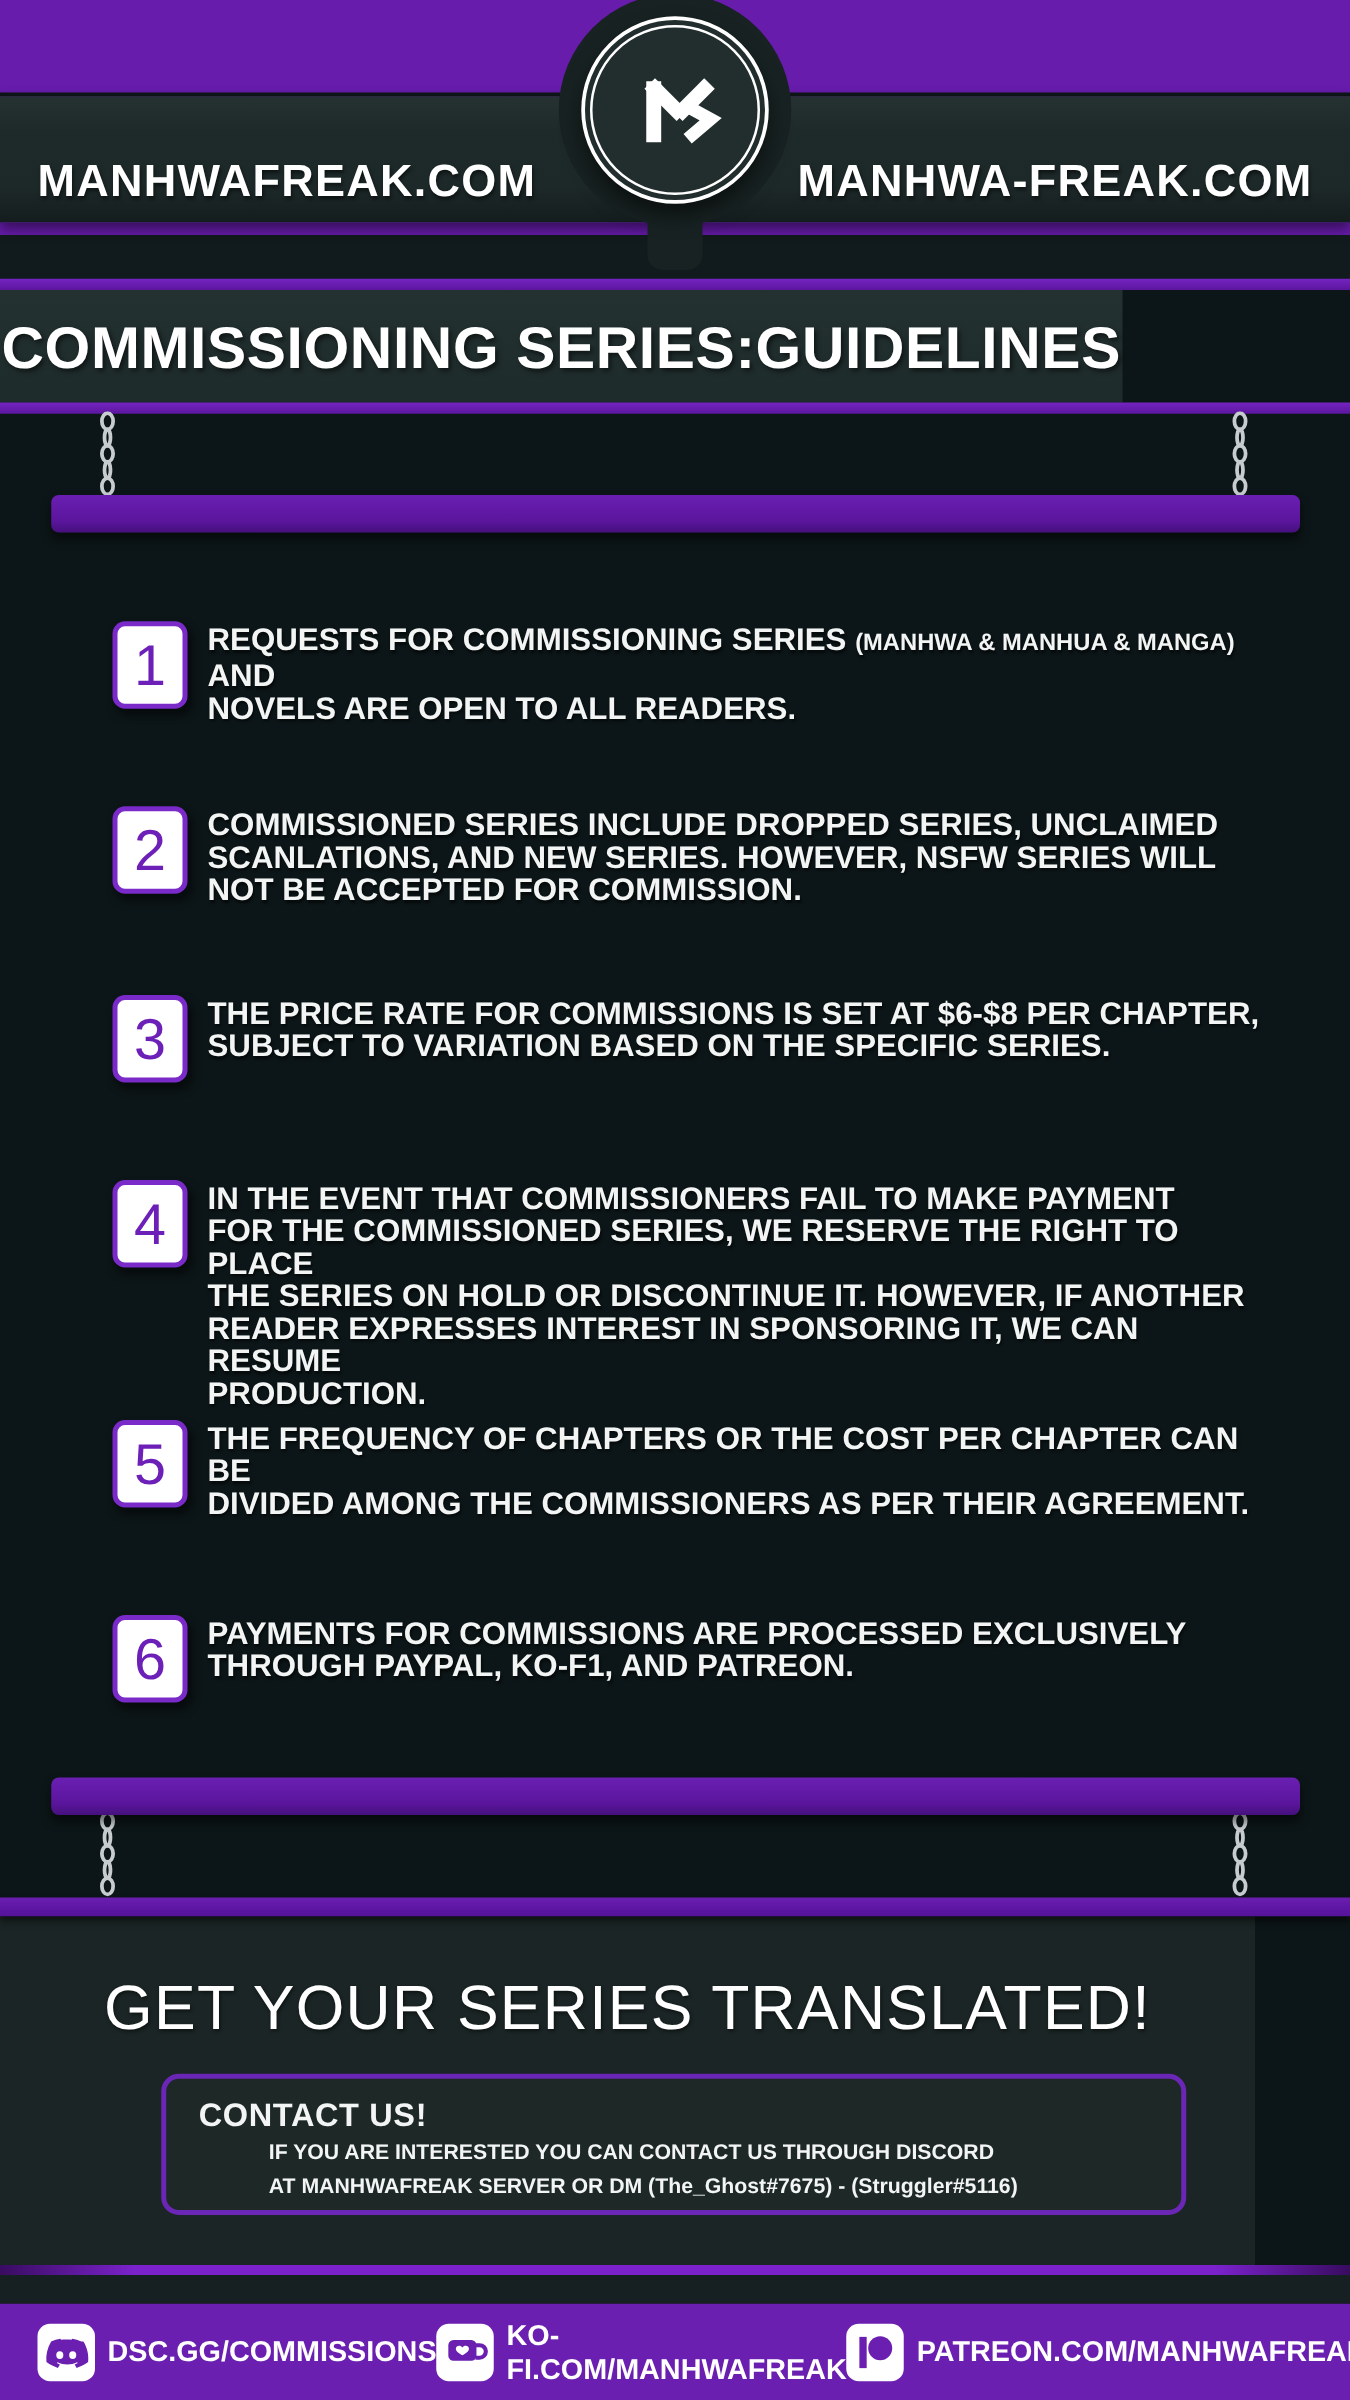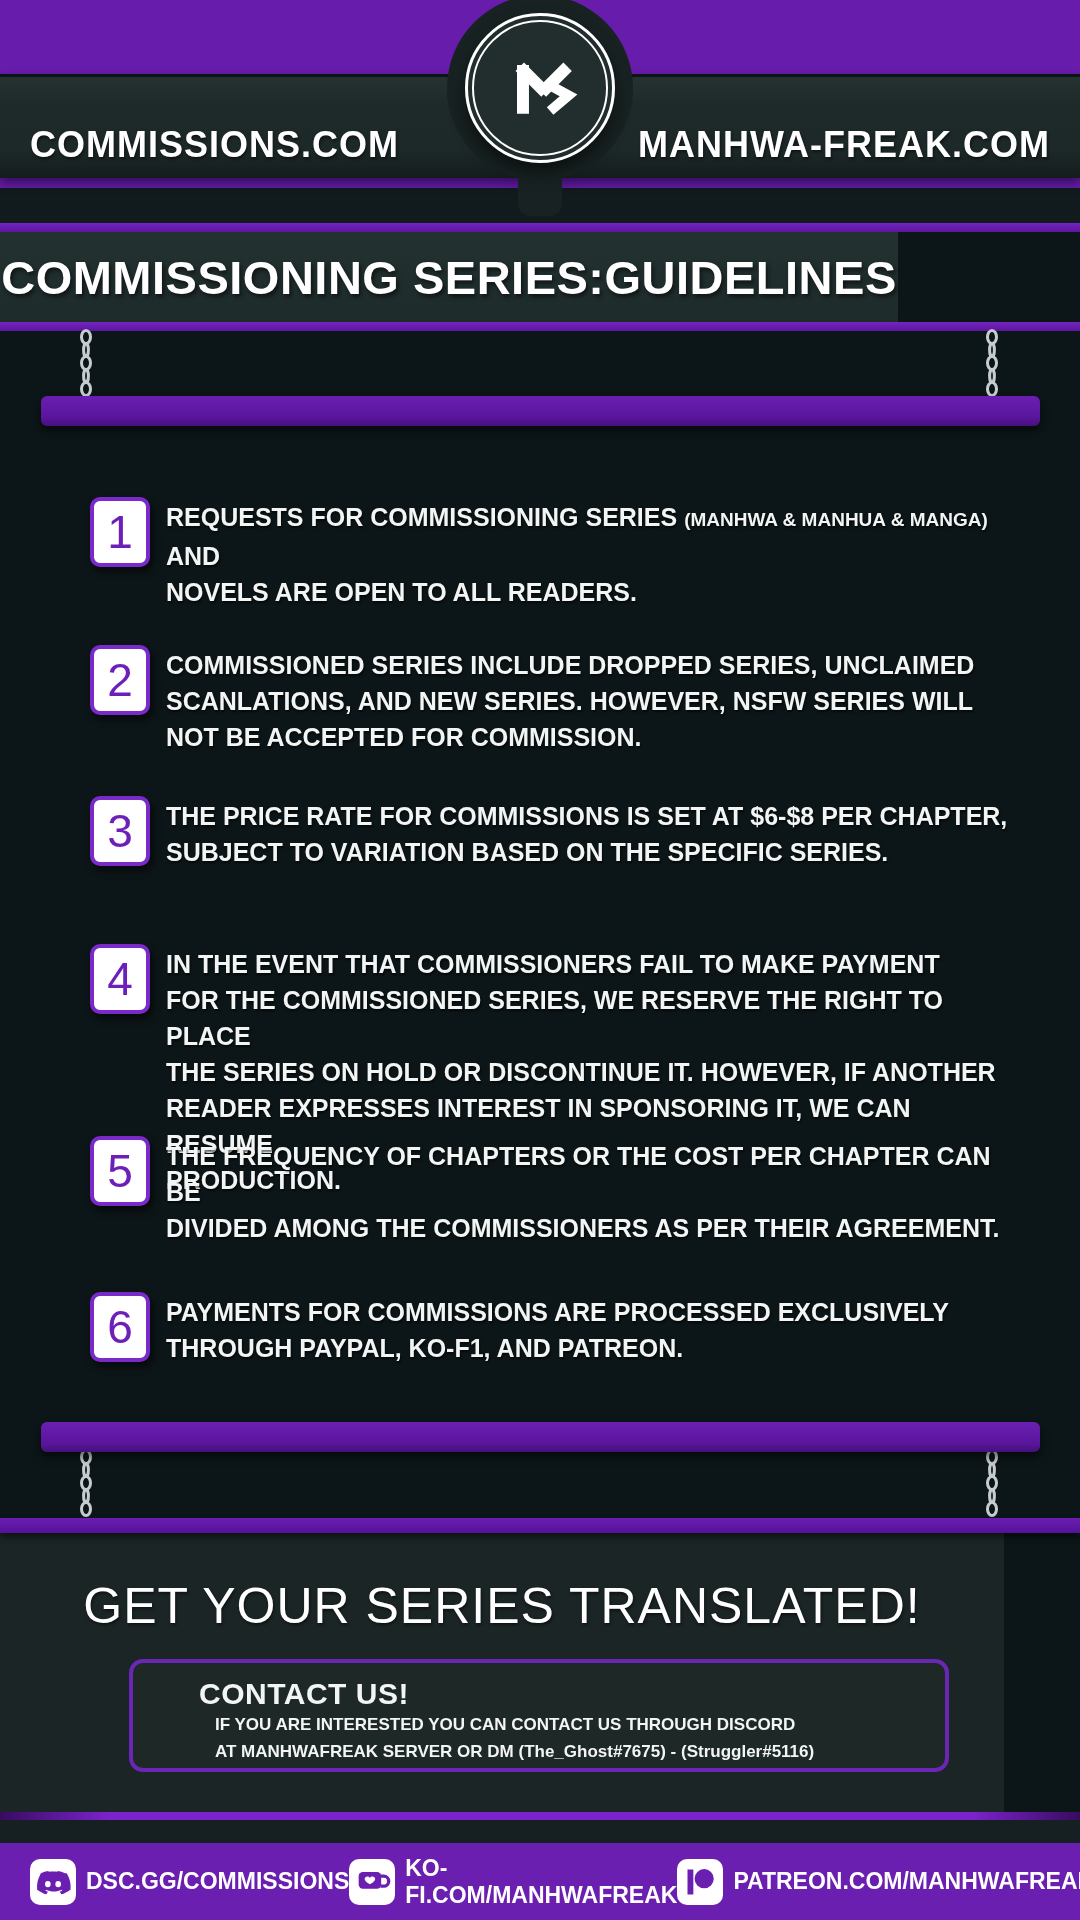--- a/index.html
+++ b/index.html
@@ -42,54 +42,54 @@
   .bar-top{top:396px;}
   .bar-bottom{top:1422px;}
 
   
   .guideline{position:absolute;left:90px;display:flex;align-items:flex-start;}
   .num-box{width:52px;height:62px;background:#FFFFFF;border:4px solid #7A2AC8;border-radius:10px;
     display:flex;align-items:center;justify-content:center;flex:none;
     box-shadow:3px 5px 7px rgba(0,0,0,.5);}
   .num-box span{color:#6C20B8;font-size:46px;line-height:46px;font-weight:normal;}
   .g-text{margin-left:16px;margin-top:2px;width:845px;color:#F2F5F4;font-weight:bold;
-    font-size:25px;line-height:36px;white-space:pre-line;letter-spacing:0;
+    font-size:25px;line-height:26px;white-space:pre-line;letter-spacing:0;
     text-shadow:1px 2px 2px rgba(0,0,0,.55);}
   .g-text .small{font-size:19px;}
 
   
   .divider{position:absolute;left:0;top:1518px;width:1080px;height:15px;
     background:linear-gradient(#6A1EB0,#54129A);box-shadow:0 4px 6px rgba(0,0,0,.5);z-index:2;}
   .bottom-section{position:absolute;left:0;top:1533px;width:1004px;height:279px;background:#1B2525;}
   .translated-heading{margin:44px 0 0 0;text-align:center;color:#fff;font-size:50px;
     font-weight:normal;letter-spacing:1px;text-shadow:1px 2px 3px rgba(0,0,0,.5);}
   .contact-box{position:absolute;left:129px;top:126px;width:820px;height:113px;box-sizing:border-box;
     border:4px solid #6A26B4;border-radius:14px;background:#1D2827;padding:14px 14px 12px 26px;}
-  .contact-title{color:#F2F5F4;font-size:30px;font-weight:bold;letter-spacing:.5px;margin-left:40px;}
+  .contact-title{color:#F2F5F4;font-size:26px;font-weight:bold;letter-spacing:.5px;}
   .contact-line{color:#F2F5F4;font-size:17px;line-height:27px;font-weight:bold;margin-left:56px;letter-spacing:0;}
 
   
   .accent-line{position:absolute;left:0;top:1812px;width:1080px;height:8px;
     background:linear-gradient(90deg,#380C60,#7B22CC 10%,#7B22CC 90%,#380C60);}
   .pre-footer-gap{position:absolute;left:0;top:1820px;width:1080px;height:23px;background:#162022;}
   .social-bar{position:absolute;left:0;top:1843px;width:1080px;height:77px;background:#6B1FB0;
     display:flex;align-items:center;justify-content:space-between;padding:0 30px;box-sizing:border-box;}
   .social-item{display:flex;align-items:center;gap:10px;cursor:pointer;}
   .icon-tile{width:46px;height:46px;background:#fff;border-radius:10px;flex:none;
     display:flex;align-items:center;justify-content:center;}
   .social-label{color:#fff;font-size:23px;font-weight:bold;letter-spacing:0;}
 </style>
 </head>
 <body>
 
 <div class="page">
 
   <div class="top-purple"></div>
   <div class="header-band">
-    <span class="domain">COMMISSIONS.COM</span>
+    <span class="domain">MANHWAFREAK.COM</span>
     <span class="domain">MANHWA-FREAK.COM</span>
   </div>
   <div class="logo-collar"></div>
   <div class="logo-tab"></div>
   <div class="logo-circle">
     <svg width="92" height="92" viewBox="0 0 100 100">
       <g stroke="#ffffff" stroke-width="13" fill="none" stroke-linecap="butt">
         <path d="M31.5 78 L31.5 25"></path>
         <path d="M28 27 L56 55"></path>
         <path d="M52 55 L80 27"></path>

